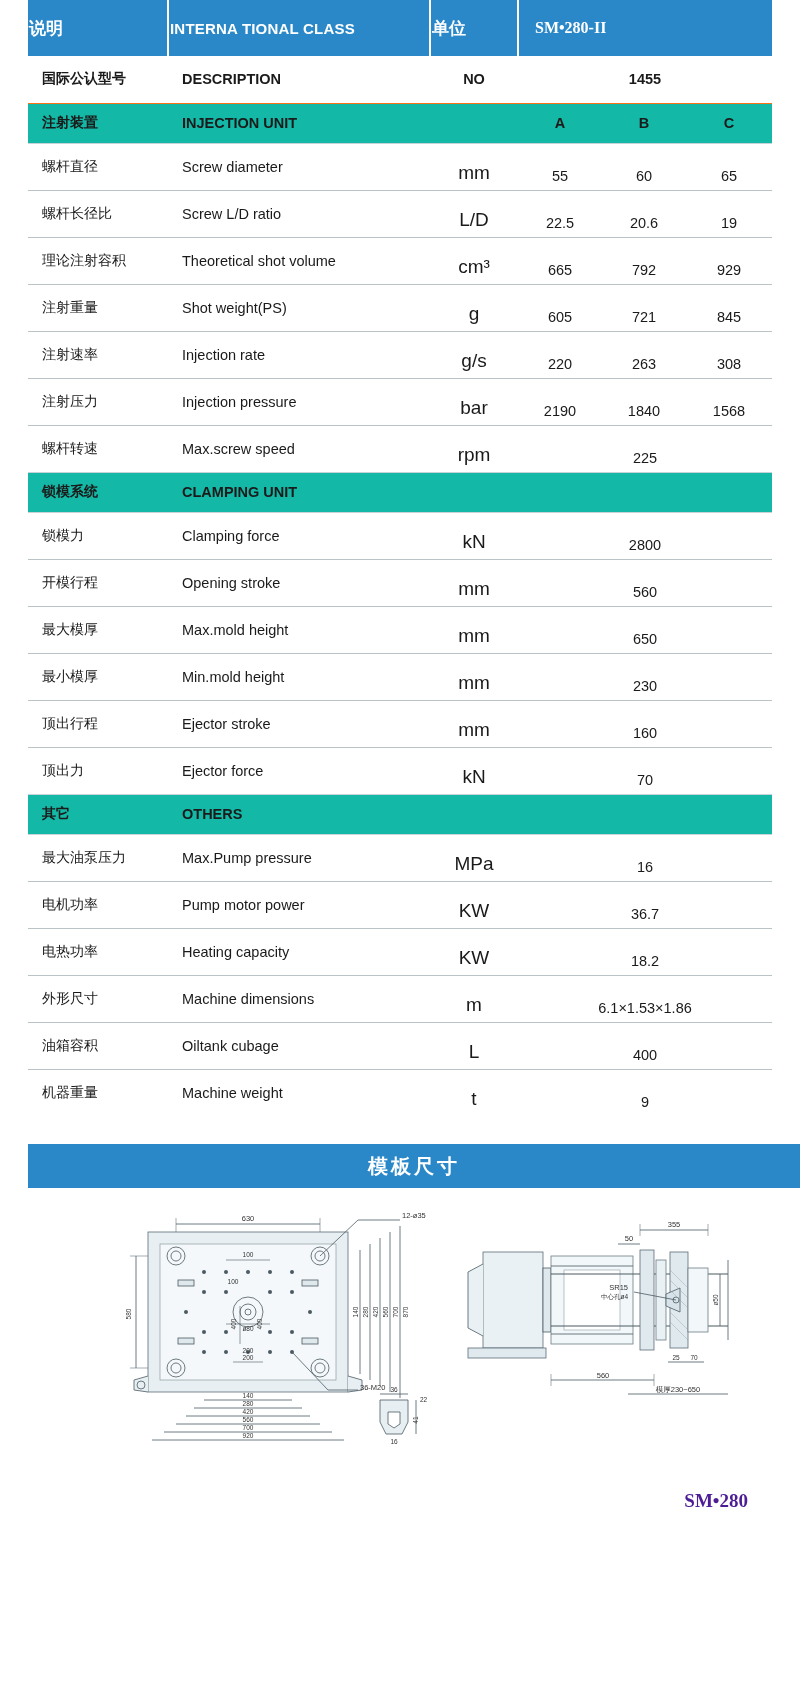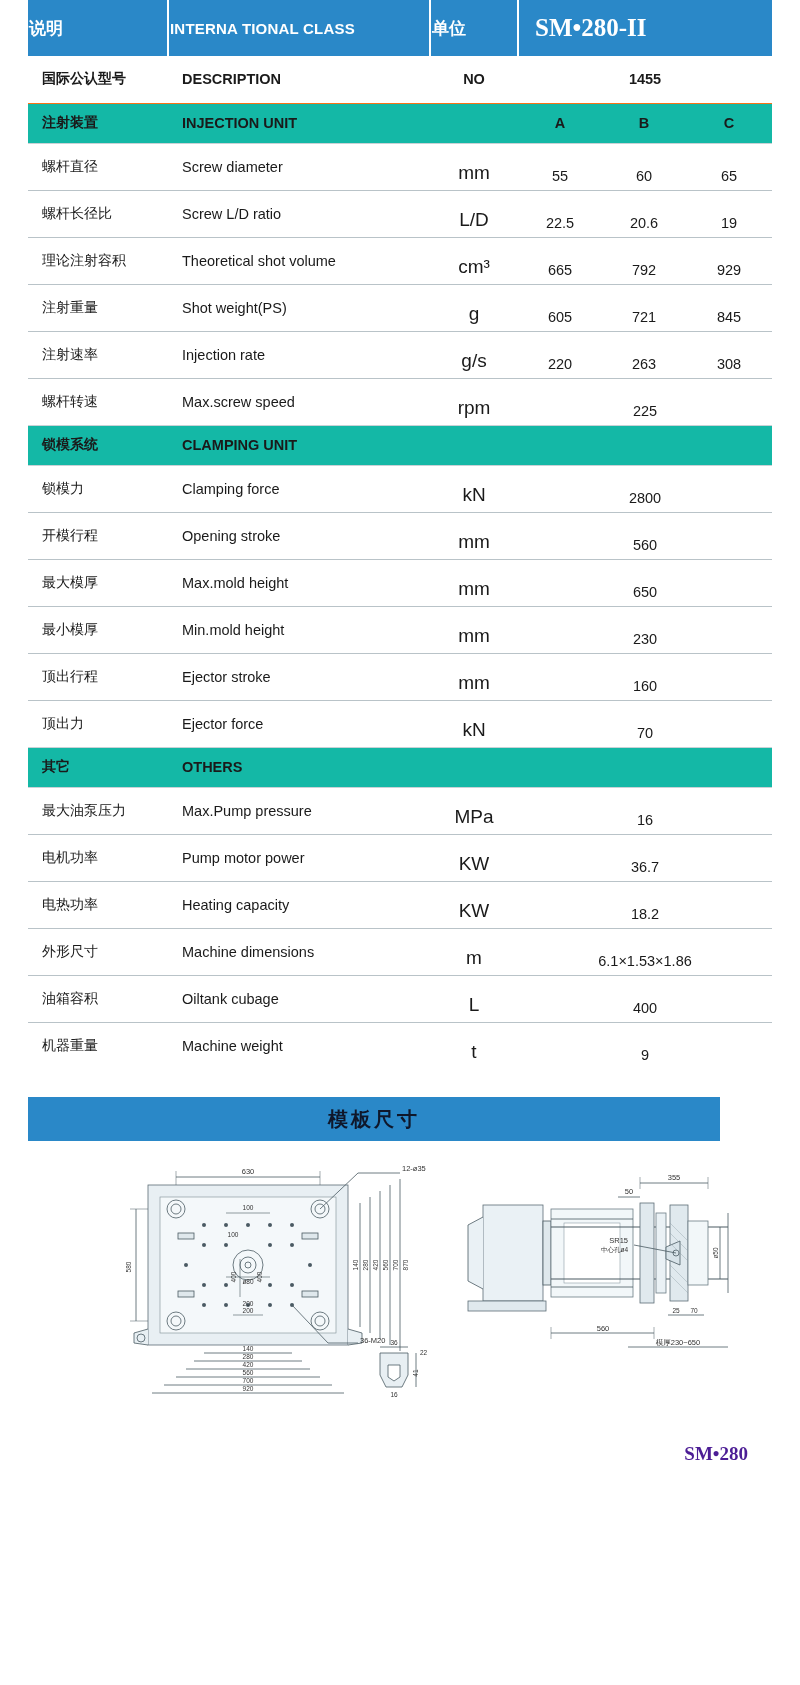--- a/index.html
+++ b/index.html
@@ -38,21 +38,21 @@
     vertical-align: middle;
     height: 56px;
     font-size: 17px;
     font-weight: bold;
     border-right: 2px solid #ffffff;
   }
   tr.hdr td:last-child { border-right: none; }
   tr.hdr td.en { font-size: 15px; letter-spacing: .2px; }
   tr.hdr td.model {
     font-family: "Liberation Serif", serif;
-    font-size: 25px;
+    font-size: 16px;
     font-weight: bold;
     padding-left: 16px;
   }
 
   
   tr.sub td {
     height: 47px;
     vertical-align: middle;
     font-size: 14.5px;
     font-weight: bold;
@@ -106,24 +106,24 @@
     border-bottom: 1px solid #b9c3c8;
   }
   tr.data td.val.span3 { text-align: center; }
   tr.data.nobot td { border-bottom: none; }
 
   
   tr.data td.unit, tr.data td.val { padding-bottom: 6px; }
 
   
   .mold-banner {
-    width: 692px;
+    width: 772px;
     margin: 28px 0 0 0;
     background: #2a88c8;
-    color: #0f172a;
+    color: #ffffff;
     height: 44px;
     display: flex;
     align-items: center;
     justify-content: center;
     font-size: 20px;
     font-weight: bold;
     letter-spacing: 3px;
   }
 
   .drawing-wrap {
@@ -216,20 +216,28 @@
         <td class="val">721</td>
         <td class="val">845</td>
       </tr>
       <tr class="data">
         <td class="cn">注射速率</td>
         <td class="en">Injection rate</td>
         <td class="unit">g/s</td>
         <td class="val">220</td>
         <td class="val">263</td>
         <td class="val">308</td>
+      </tr>
+      <tr class="data">
+        <td class="cn">注射压力</td>
+        <td class="en">Injection pressure</td>
+        <td class="unit">bar</td>
+        <td class="val">2190</td>
+        <td class="val">1840</td>
+        <td class="val">1568</td>
       </tr>
       <tr class="data nobot">
         <td class="cn">螺杆转速</td>
         <td class="en">Max.screw speed</td>
         <td class="unit">rpm</td>
         <td class="val span3" colspan="3">225</td>
       </tr>
 
       <tr class="band">
         <td class="cn">锁模系统</td>

